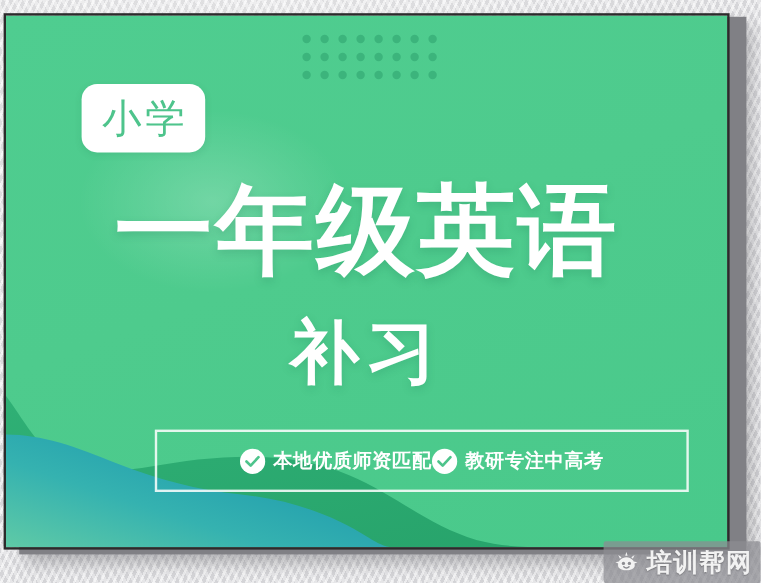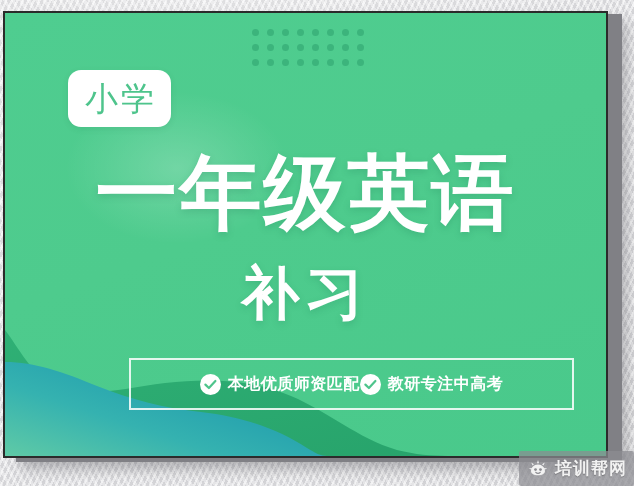--- a/index.html
+++ b/index.html
@@ -192,21 +192,21 @@
     padding: 0 7px 0 8px;
     background: rgba(140,140,145,0.72);
     display: flex;
     align-items: center;
     gap: 6px;
     border-radius: 2px;
   }
   .watermark-icon { width: 22px; height: 22px; display:block; }
   .watermark-text {
     color: #f2f2f2;
-    font-size: 17px;
+    font-size: 21px;
     font-weight: bold;
     letter-spacing: 1px;
     font-family: "DejaVu Sans", "Liberation Sans", sans-serif;
     text-shadow: 0 1px 1px rgba(0,0,0,0.25);
   }
 </style>
 </head>
 <body>
 
 <div id="poster-root">

